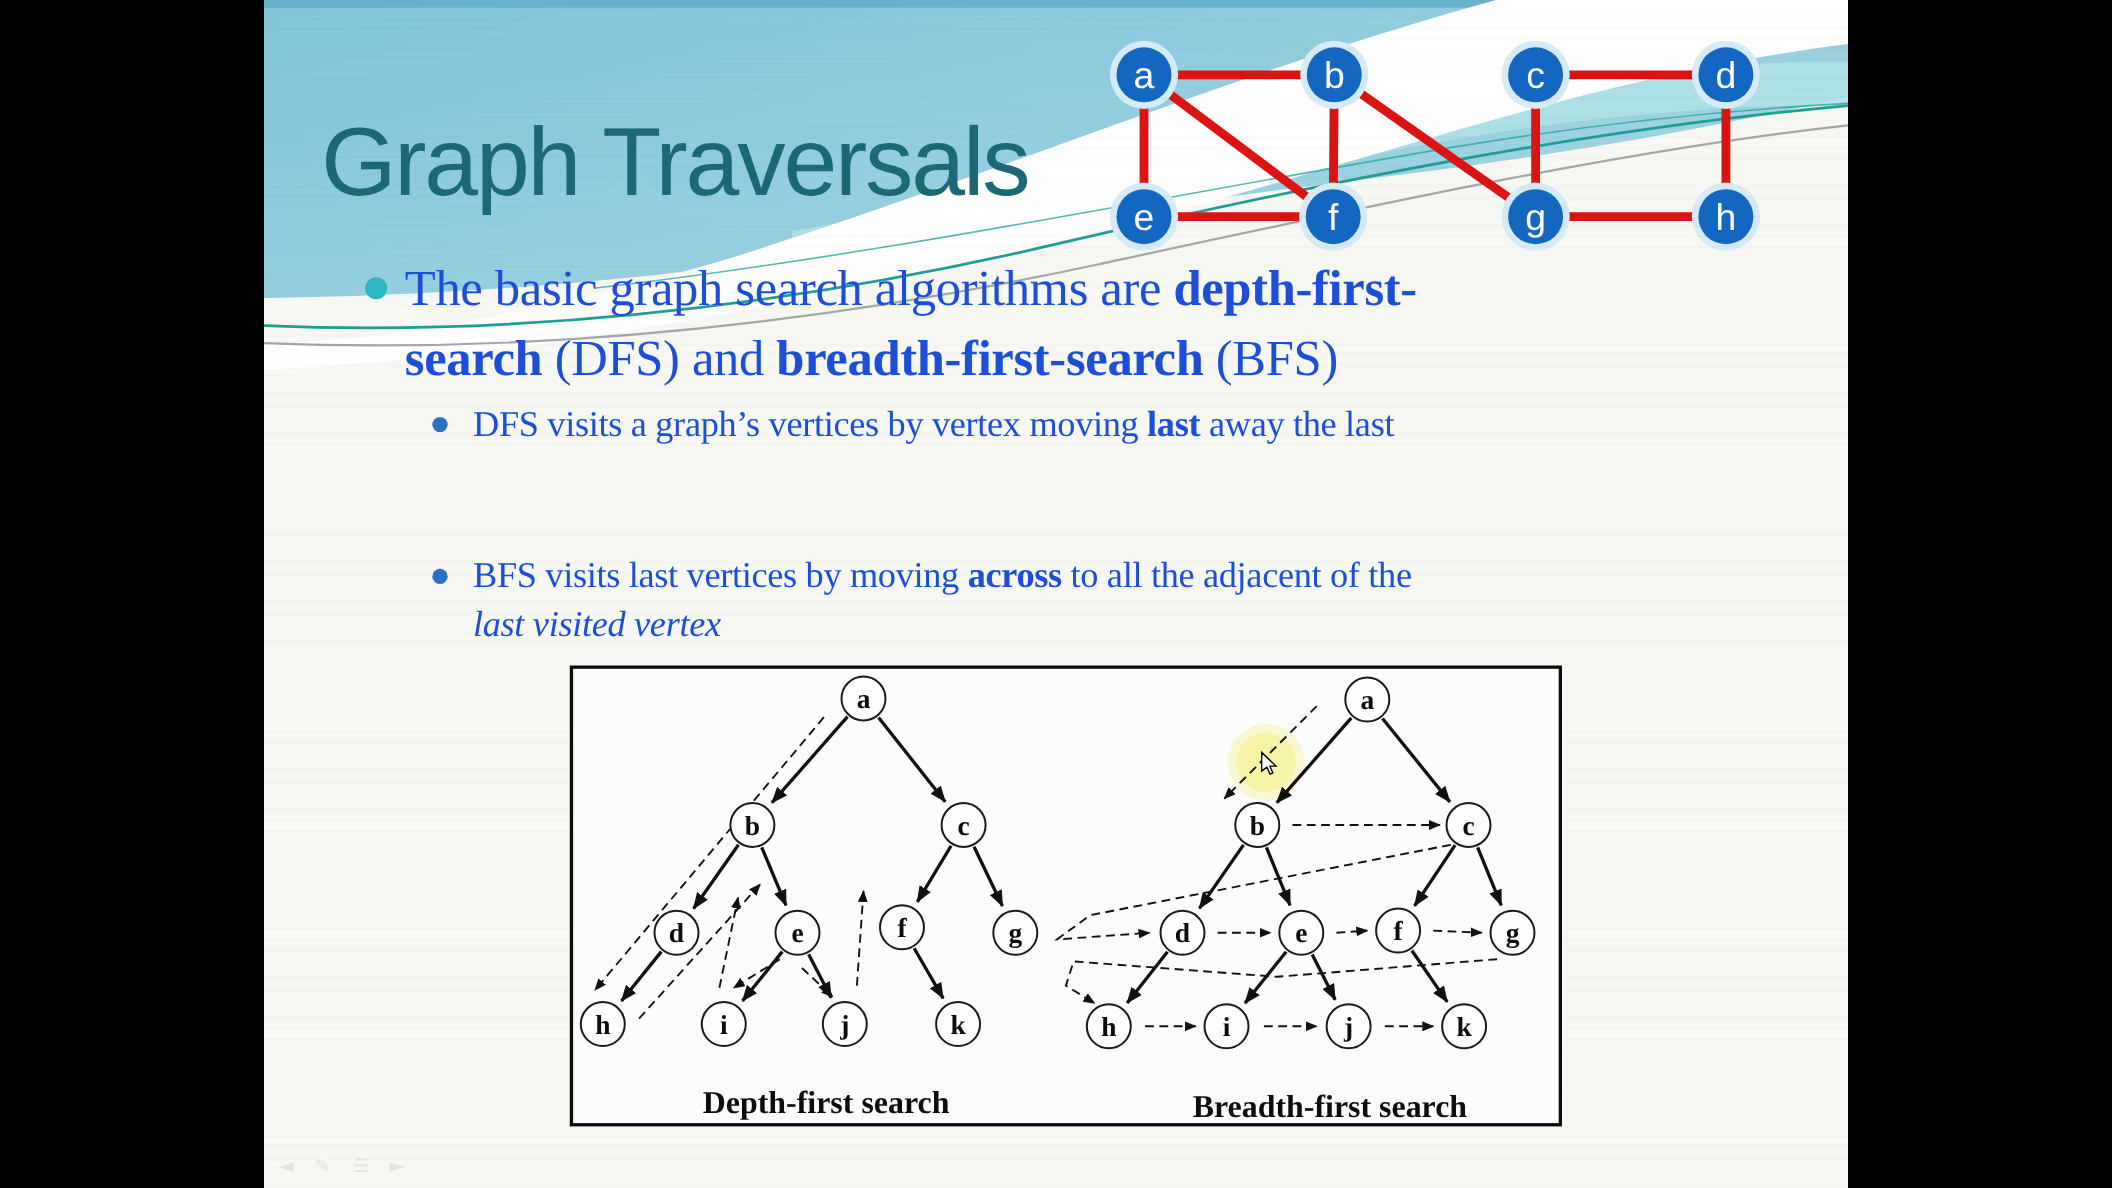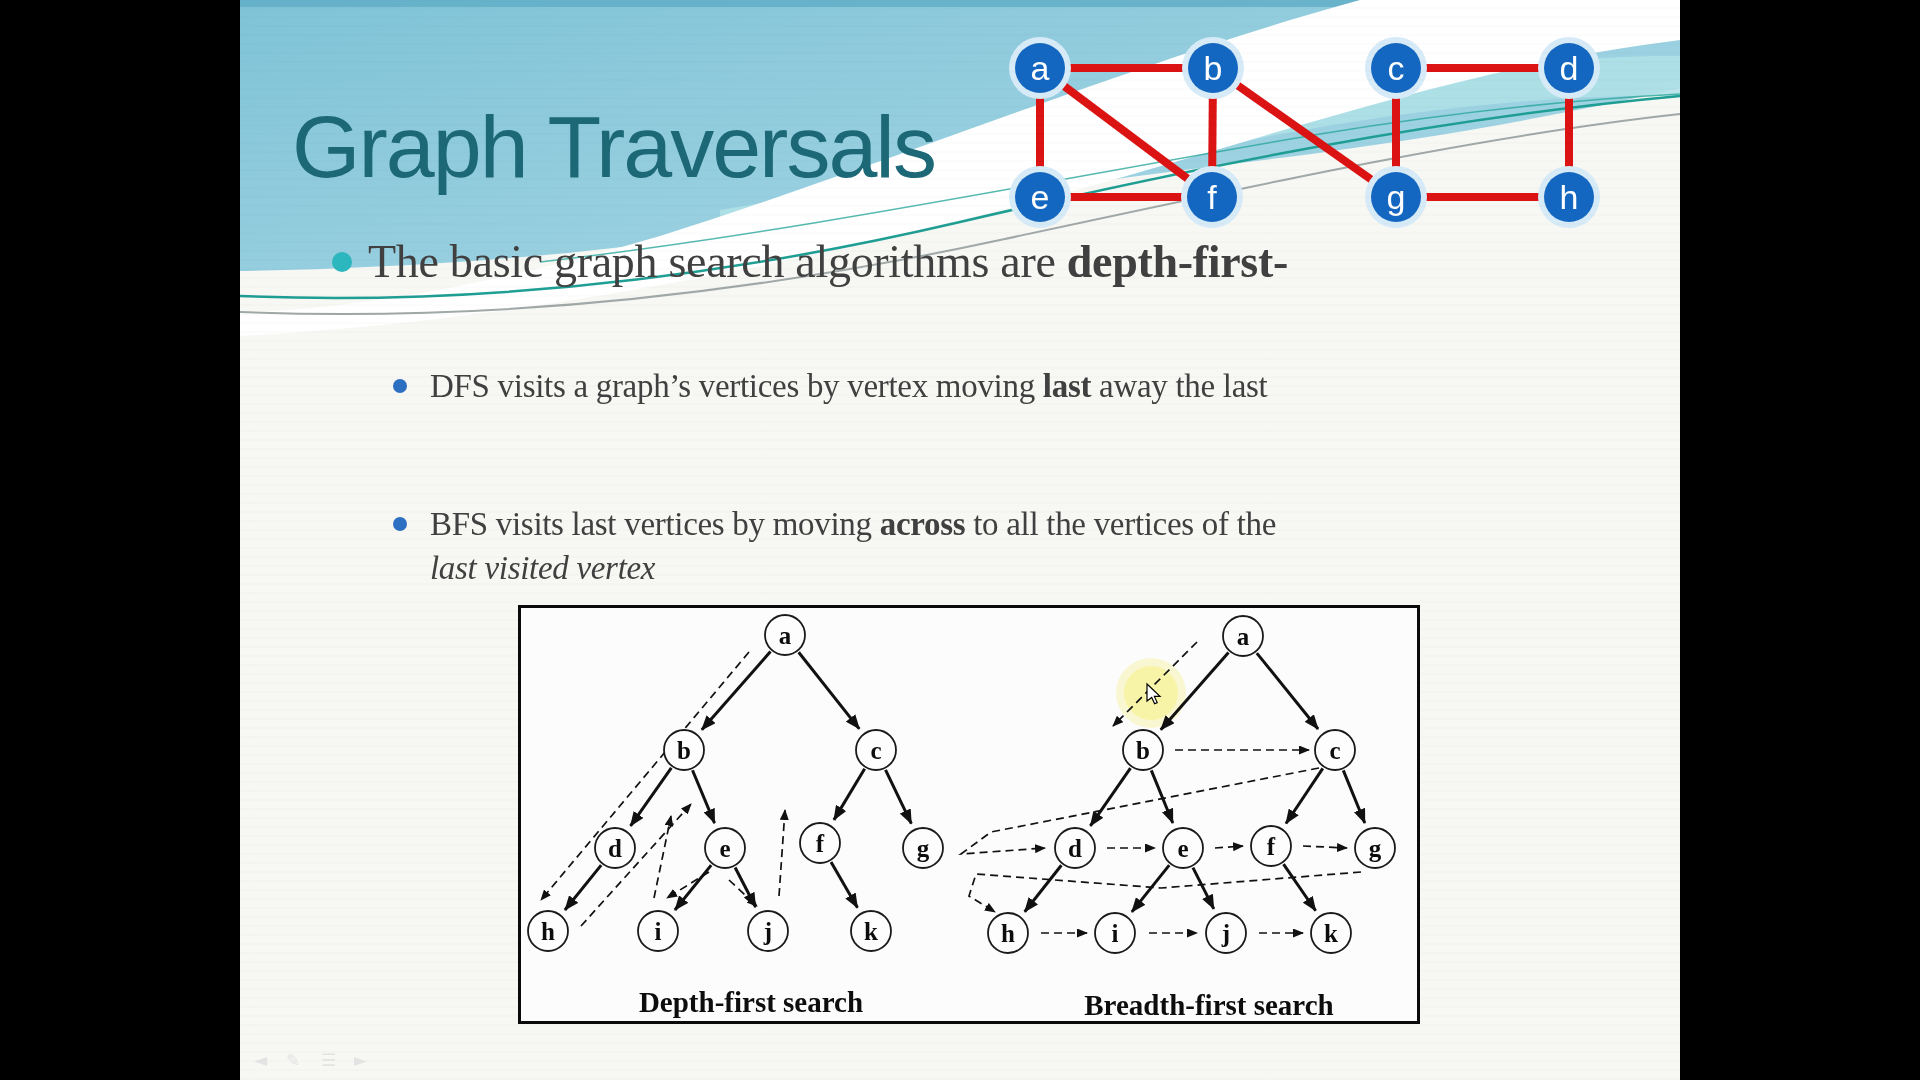--- a/index.html
+++ b/index.html
@@ -7,21 +7,21 @@
          font-family:"Liberation Serif",serif;}
   .slide{position:absolute;left:240px;top:0;width:1440px;height:1080px;background:#f7f7f4;overflow:hidden;}
   .slide::after{content:"";position:absolute;inset:0;pointer-events:none;
     background:repeating-linear-gradient(0deg,rgba(0,0,0,.013) 0 2px,transparent 2px 9px);}
   svg{display:block;}
   .hdr{position:absolute;left:0;top:0;width:1440px;height:340px;}
   .graph-svg{position:absolute;left:0;top:0;width:1440px;height:280px;}
   .title{position:absolute;left:52px;top:96px;font-family:"Liberation Sans",sans-serif;
          font-size:88px;letter-spacing:-2px;color:#1d6877;white-space:nowrap;z-index:3;}
   .bullet-dot{position:absolute;border-radius:50%;z-index:3;}
-  .bullet-text{position:absolute;color:#404040;z-index:3;white-space:nowrap;}
+  .bullet-text{position:absolute;color:#1d4ed8;z-index:3;white-space:nowrap;}
   .bullet-text .b{font-weight:bold;}
   .bullet-text .i{font-style:italic;text-align:right;}
   .figure{position:absolute;background:#fcfcfc;border:3px solid #0a0a0a;z-index:3;}
   .pbar{position:absolute;z-index:4;font-family:"DejaVu Sans",sans-serif;}
   .pbar span{position:absolute;top:0;cursor:default;}
 </style>
 </head>
 <body>
 
 <div class="stage">
@@ -95,28 +95,29 @@
           <text x="1329" y="197" dy="0.36em" text-anchor="middle" fill="#ffffff" font-family="&quot;Liberation Sans&quot;,sans-serif" font-size="34">h</text>
         </g>
       </svg>
 
     <div class="title">Graph Traversals</div>
 
     <div id="bullets">
         <div class="bullet-dot" style="left: 92px; top: 252px; width: 20px; height: 20px; background: rgb(44, 182, 190);"></div>
         <div class="bullet-text" style="left: 128px; top: 230px; font-size: 46px; line-height: 64px; letter-spacing: -0.3px;">
           <div><span>The basic graph search algorithms are </span><span class="b">depth-first-</span></div>
+          <div><span class="b">search</span><span> (DFS) and </span><span class="b">breadth-first-search</span><span> (BFS)</span></div>
         </div>
         <div class="bullet-dot" style="left: 153px; top: 379px; width: 14px; height: 14px; background: rgb(45, 111, 193);"></div>
         <div class="bullet-text" style="left: 190px; top: 364px; font-size: 33px; line-height: 44px; letter-spacing: -0.3px;">
           <div><span>DFS visits a graph’s vertices by vertex moving </span><span class="b">last</span><span> away the last</span></div>
         </div>
         <div class="bullet-dot" style="left: 153px; top: 517px; width: 14px; height: 14px; background: rgb(45, 111, 193);"></div>
         <div class="bullet-text" style="left: 190px; top: 502px; font-size: 33px; line-height: 44px; letter-spacing: -0.3px;">
-          <div><span>BFS visits last vertices by moving </span><span class="b">across</span><span> to all the vertices of the</span></div>
+          <div><span>BFS visits last vertices by moving </span><span class="b">across</span><span> to all the adjacent of the</span></div>
           <div><span class="i">last visited vertex</span></div>
         </div>
       </div>
 
     <div class="figure" id="figureBox" style="left: 278px; top: 605px; width: 896px; height: 413px; background: rgb(252, 252, 252); border-color: rgb(10, 10, 10);">
       <svg id="figSvg" viewBox="0 0 896 413" width="896" height="413">
           <defs>
             <marker id="ah" markerUnits="userSpaceOnUse" markerWidth="15" markerHeight="12" refX="14" refY="6" orient="auto">
               <path d="M0,0 L15,6 L0,12 Z" fill="#111111"></path>
             </marker>

